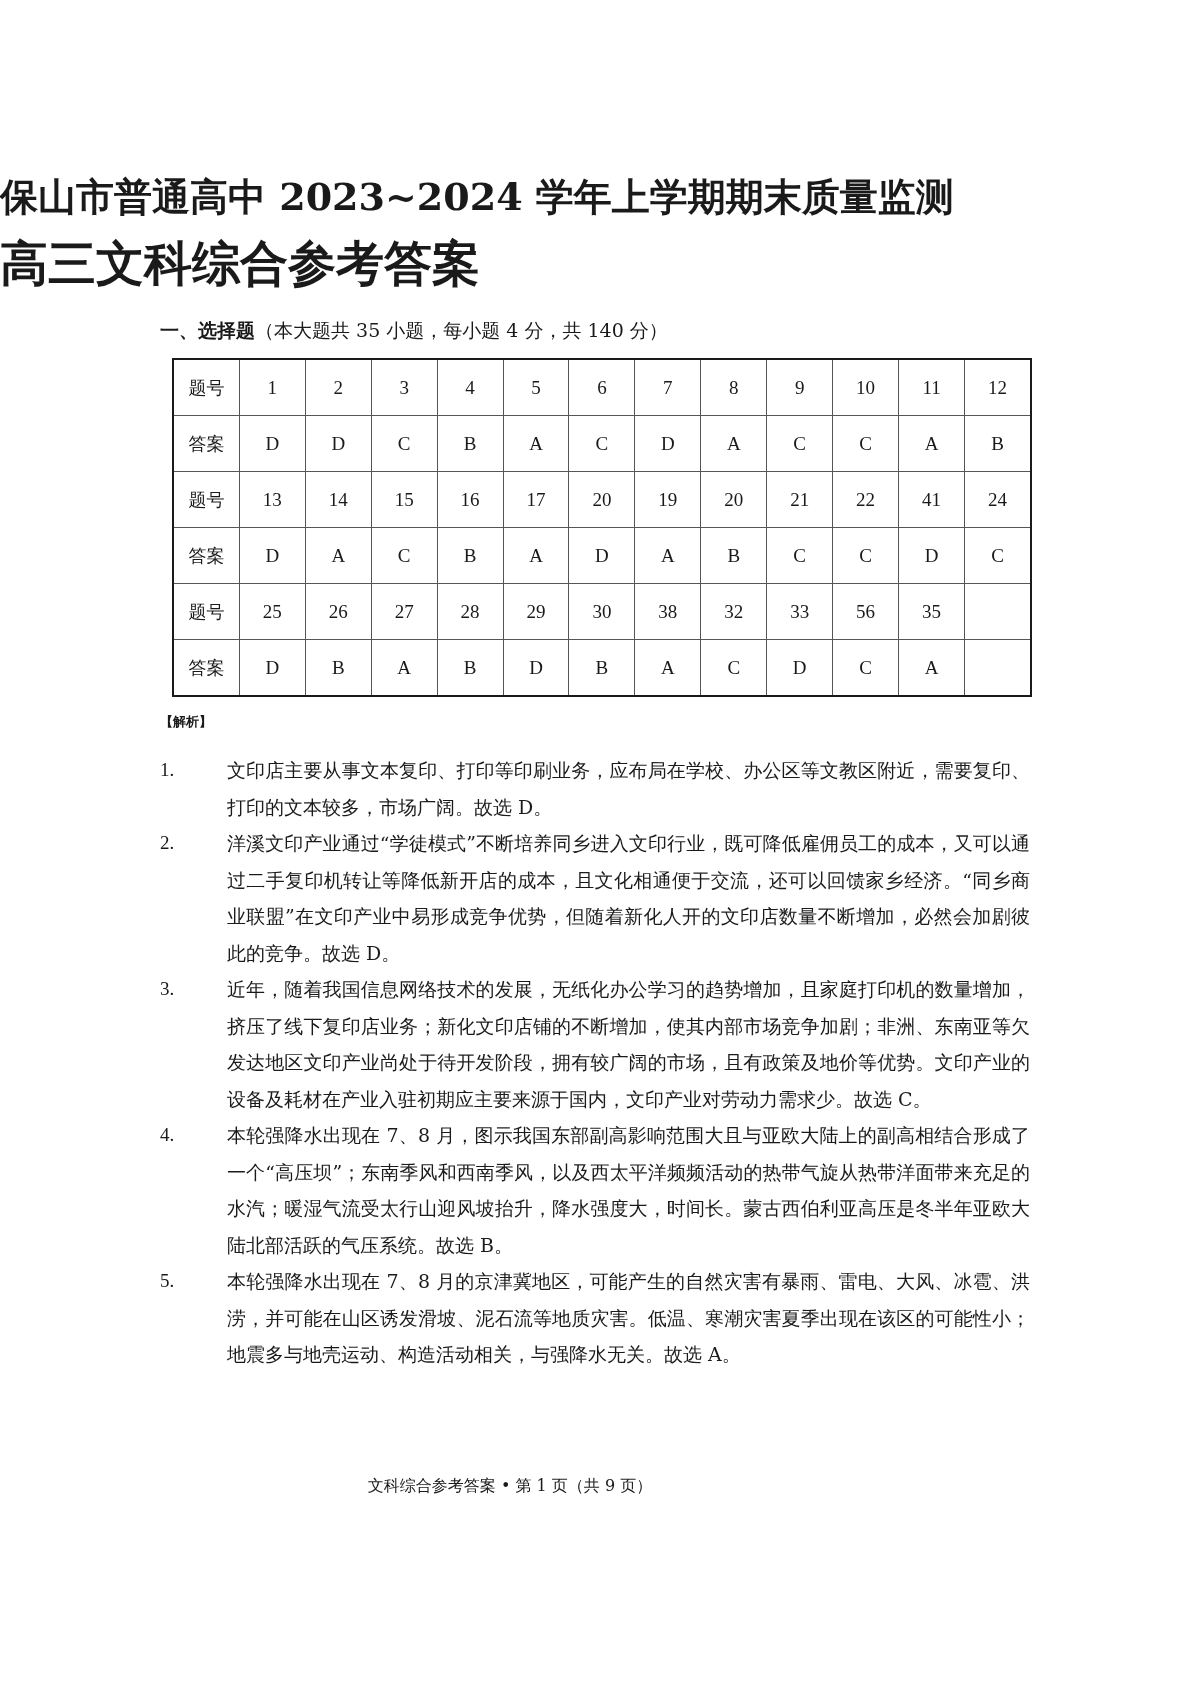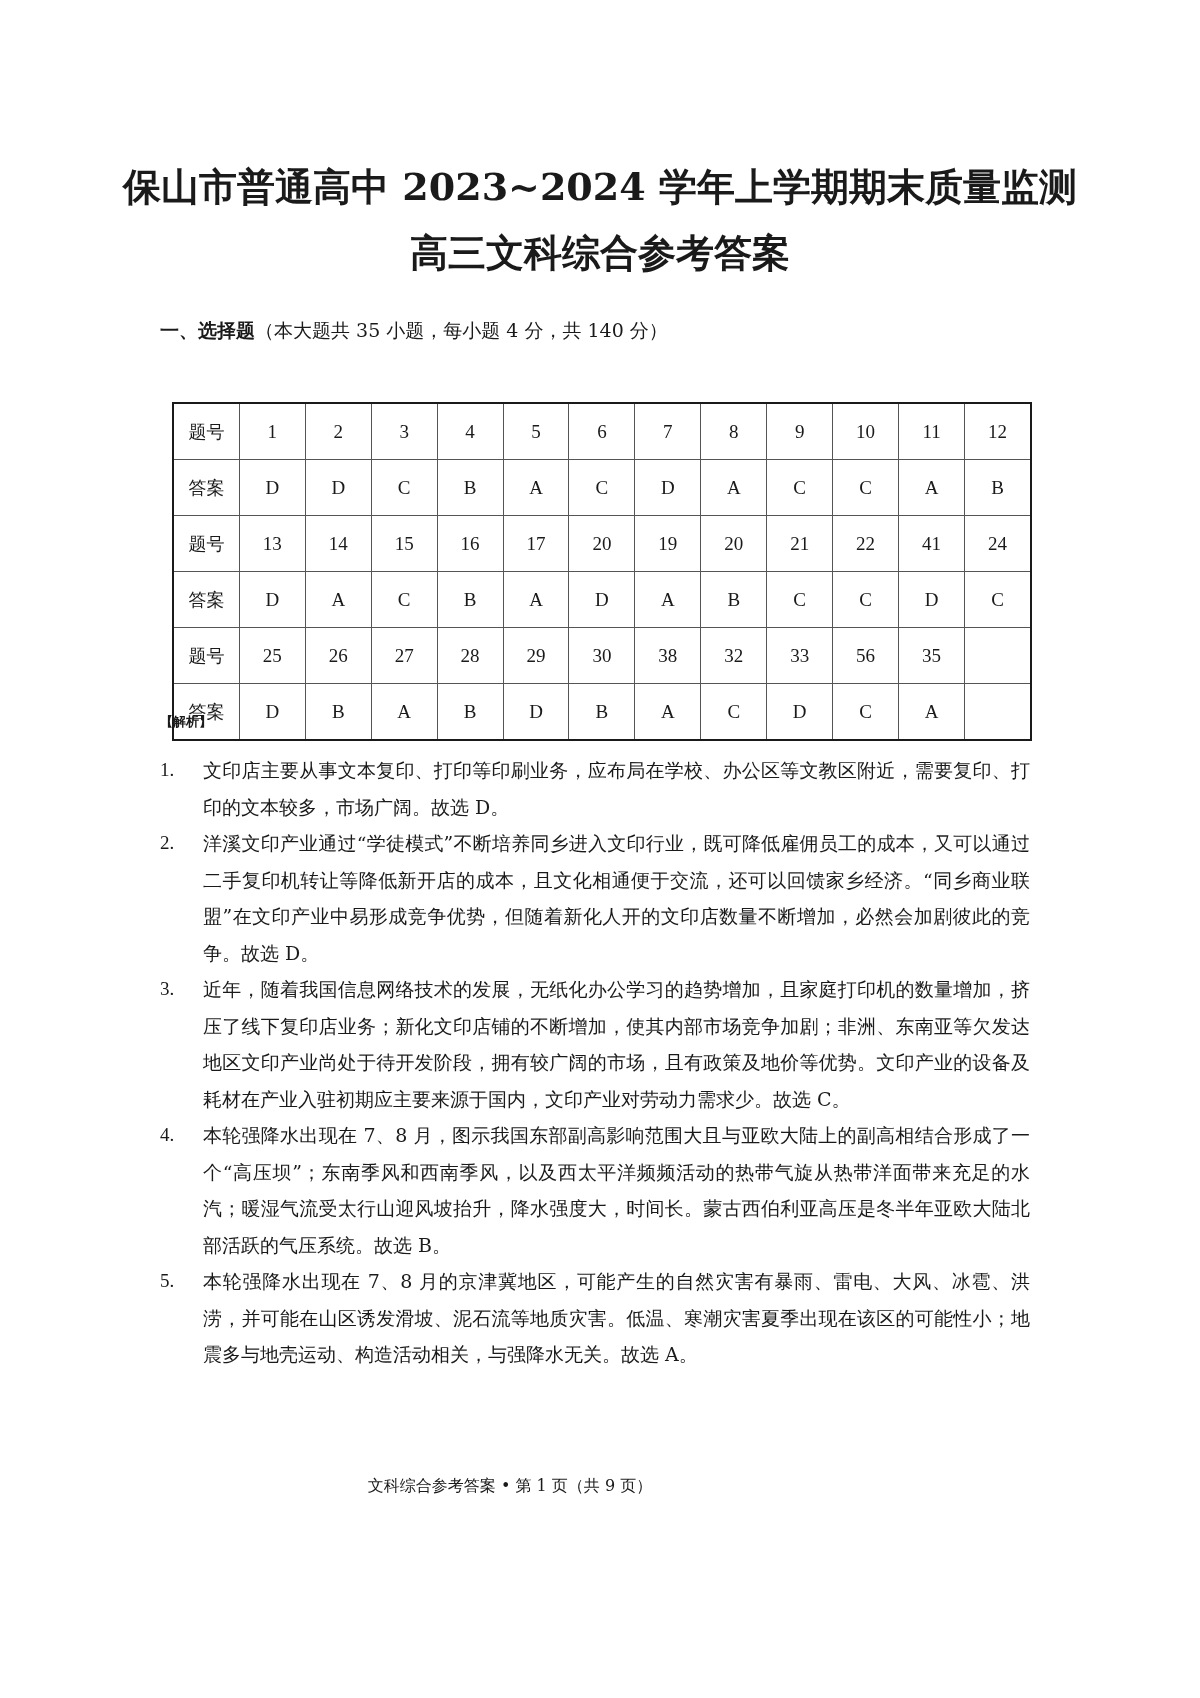--- a/index.html
+++ b/index.html
@@ -2,56 +2,56 @@
 <html><head>
 <meta charset="utf-8">
 <style>
   html, body { margin: 0; padding: 0; background: #ffffff; }
   body {
     width: 1200px; height: 1698px; position: relative; overflow: hidden;
     font-family: "DejaVu Serif", "Liberation Serif", serif;
     color: #1a1a1a;
   }
   .title {
-    position: absolute; left: 0; width: 1200px; text-align: center;
+    position: absolute; left: 0; width: 1200px; text-align: left;
     font-weight: bold; font-size: 40px; letter-spacing: 0px;
     font-family: "DejaVu Serif", "Liberation Serif", serif;
+    margin-top: 10px;
   }
   #title1 { top: 162px; font-size: 38px; }
-  #title2 { top: 228px; font-size: 38px; }
+  #title2 { top: 222px; font-size: 48px; }
   .section-heading {
     position: absolute; left: 160px; top: 318px; font-size: 19px;
   }
   .section-heading b { font-weight: bold; }
   table.answers {
     position: absolute; left: 172px; top: 358px;
     width: 860px; border-collapse: collapse;
     border: 2px solid #1a1a1a;
-    margin-top: 44px;
   }
   table.answers td {
     border: 1px solid #555;
     height: 53px; text-align: center; vertical-align: middle;
     font-size: 19px; font-family: "Liberation Serif", "DejaVu Serif", serif;
     width: 66px;
   }
   table.answers td.head { width: 66px; font-family: "DejaVu Sans", sans-serif; font-size: 18px; }
   table.answers tr.qrow td { border-top: 1.5px solid #1a1a1a; }
   .analysis-title {
     position: absolute; left: 160px; top: 713px; font-size: 13px; font-weight: bold;
     font-family: "DejaVu Sans", sans-serif;
   }
   .analysis {
     position: absolute; left: 160px; top: 752px; width: 870px;
     font-size: 19px; line-height: 36.5px;
     font-family: "DejaVu Serif", "Liberation Serif", serif;
   }
   .item { display: flex; margin-bottom: 0; }
   .item .num { width: 43px; flex: none; font-family: "Liberation Serif", serif; }
-  .item .text { flex: 1; text-align: justify; }
+  .item .text { flex: 1; text-align: justify; margin-left: 24px; }
   .footer {
     position: absolute; left: 0; width: 1020px; top: 1476px; text-align: center;
     font-size: 16px;
   }
 </style>
 </head>
 <body>
 
 <div id="title1" class="title">保山市普通高中 2023~2024 学年上学期期末质量监测</div>
 <div id="title2" class="title">高三文科综合参考答案</div>

